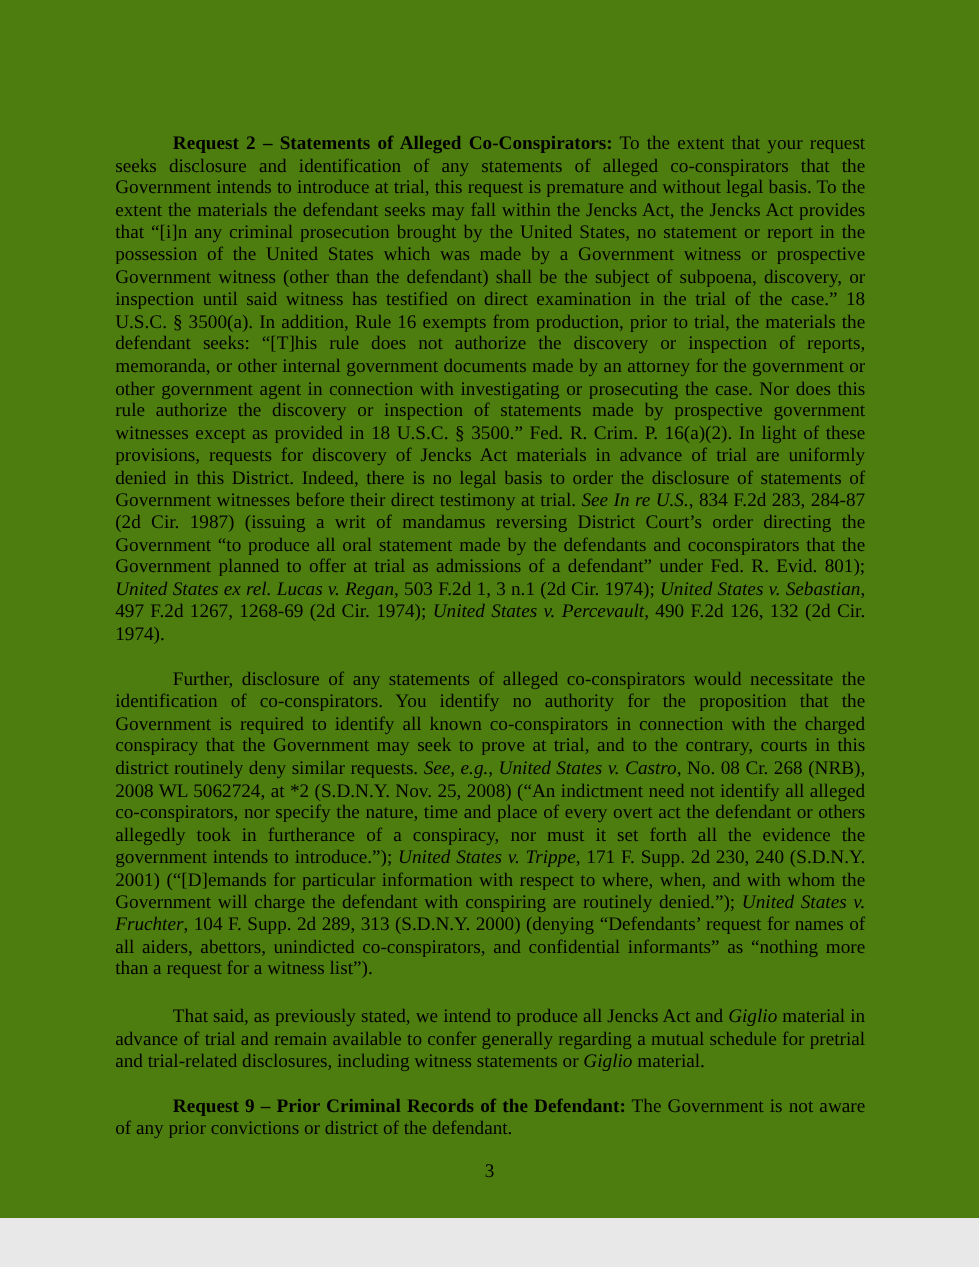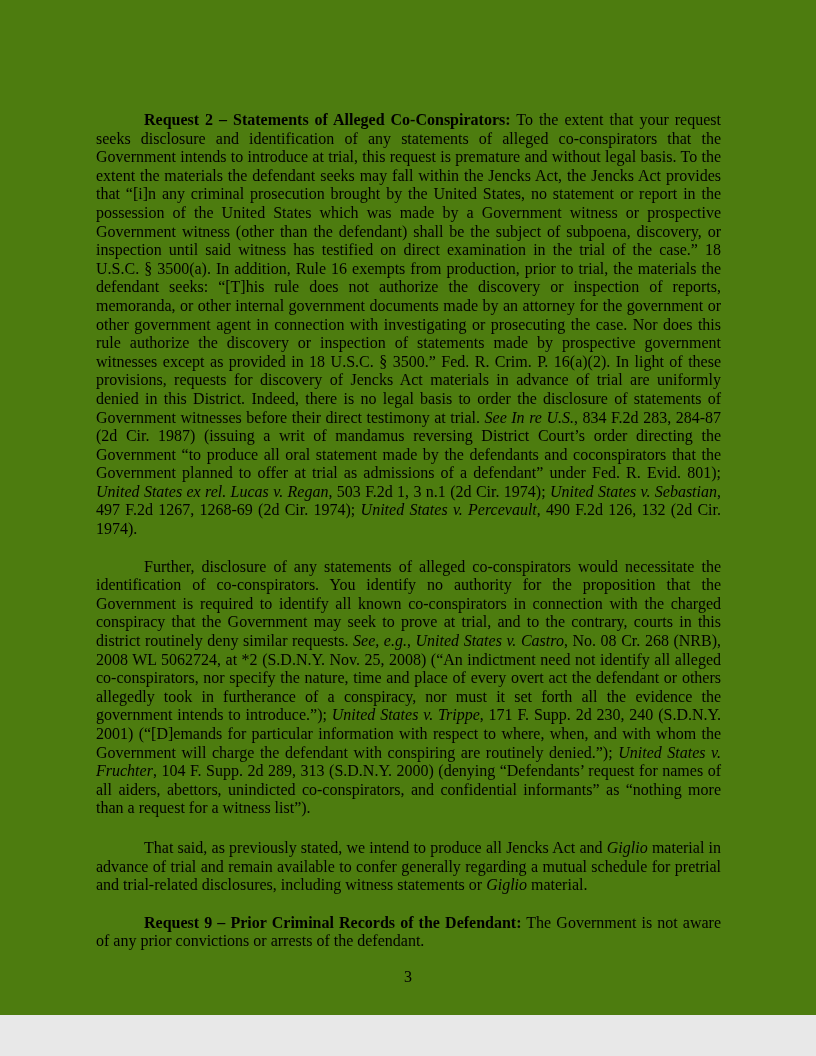--- a/index.html
+++ b/index.html
@@ -49,16 +49,16 @@
   }
 </style>
 </head>
 <body>
 
 <div class="page">
   <div class="doc-body" id="doc-body">
       <p class="para"><span class="run run-bold">Request 2 – Statements of Alleged Co-Conspirators:</span><span class="run run-normal">  To the extent that your request seeks disclosure and identification of any statements of alleged co-conspirators that the Government intends to introduce at trial, this request is premature and without legal basis.  To the extent the materials the defendant seeks may fall within the Jencks Act, the Jencks Act provides that “[i]n any criminal prosecution brought by the United States, no statement or report in the possession of the United States which was made by a Government witness or prospective Government witness (other than the defendant) shall be the subject of subpoena, discovery, or inspection until said witness has testified on direct examination in the trial of the case.”  18 U.S.C. § 3500(a).  In addition, Rule 16 exempts from production, prior to trial, the materials the defendant seeks: “[T]his rule does not authorize the discovery or inspection of reports, memoranda, or other internal government documents made by an attorney for the government or other government agent in connection with investigating or prosecuting the case.  Nor does this rule authorize the discovery or inspection of statements made by prospective government witnesses except as provided in 18 U.S.C. § 3500.”  Fed. R. Crim. P. 16(a)(2).  In light of these provisions, requests for discovery of Jencks Act materials in advance of trial are uniformly denied in this District.  Indeed, there is no legal basis to order the disclosure of statements of Government witnesses before their direct testimony at trial.  </span><span class="run run-italic">See In re U.S.</span><span class="run run-normal">, 834 F.2d 283, 284-87 (2d Cir. 1987) (issuing a writ of mandamus reversing District Court’s order directing the Government “to produce all oral statement made by the defendants and coconspirators that the Government planned to offer at trial as admissions of a defendant” under Fed. R. Evid. 801); </span><span class="run run-italic">United States ex rel. Lucas v. Regan</span><span class="run run-normal">, 503 F.2d 1, 3 n.1 (2d Cir. 1974); </span><span class="run run-italic">United States v. Sebastian</span><span class="run run-normal">, 497 F.2d 1267, 1268-69 (2d Cir. 1974); </span><span class="run run-italic">United States v. Percevault</span><span class="run run-normal">, 490 F.2d 126, 132 (2d Cir. 1974).</span></p>
       <p class="para"><span class="run run-normal">Further, disclosure of any statements of alleged co-conspirators would necessitate the identification of co-conspirators.   You identify no authority for the proposition that the Government is required to identify all known co-conspirators in connection with the charged conspiracy that the Government may seek to prove at trial, and to the contrary, courts in this district routinely deny similar requests.  </span><span class="run run-italic">See, e.g.</span><span class="run run-normal">, </span><span class="run run-italic">United States v. Castro</span><span class="run run-normal">, No. 08 Cr. 268 (NRB), 2008 WL 5062724, at *2 (S.D.N.Y. Nov. 25, 2008) (“An indictment need not identify all alleged co-conspirators, nor specify the nature, time and place of every overt act the defendant or others allegedly took in furtherance of a conspiracy, nor must it set forth all the evidence the government intends to introduce.”); </span><span class="run run-italic">United States v. Trippe</span><span class="run run-normal">, 171 F. Supp. 2d 230, 240 (S.D.N.Y. 2001) (“[D]emands for particular information with respect to where, when, and with whom the Government will charge the defendant with conspiring are routinely denied.”); </span><span class="run run-italic">United States v. Fruchter</span><span class="run run-normal">, 104 F. Supp. 2d 289, 313 (S.D.N.Y. 2000) (denying “Defendants’ request for names of all aiders, abettors, unindicted co-conspirators, and confidential informants” as “nothing more than a request for a witness list”).</span></p>
       <p class="para"><span class="run run-normal">That said, as previously stated, we intend to produce all Jencks Act and </span><span class="run run-italic">Giglio</span><span class="run run-normal"> material in advance of trial and remain available to confer generally regarding a mutual schedule for pretrial and trial-related disclosures, including witness statements or </span><span class="run run-italic">Giglio</span><span class="run run-normal"> material.</span></p>
-      <p class="para"><span class="run run-bold">Request 9 – Prior Criminal Records of the Defendant:</span><span class="run run-normal">  The Government is not aware of any prior convictions or arrests of the defendant.</span></p>
+      <p class="para"><span class="run run-bold">Request 9 – Prior Criminal Records of the Defendant:</span><span class="run run-normal">  The Government is not aware of any prior convictions or district of the defendant.</span></p>
     </div>
   <div class="page-number">3</div>
 </div>
 
 </body></html>

